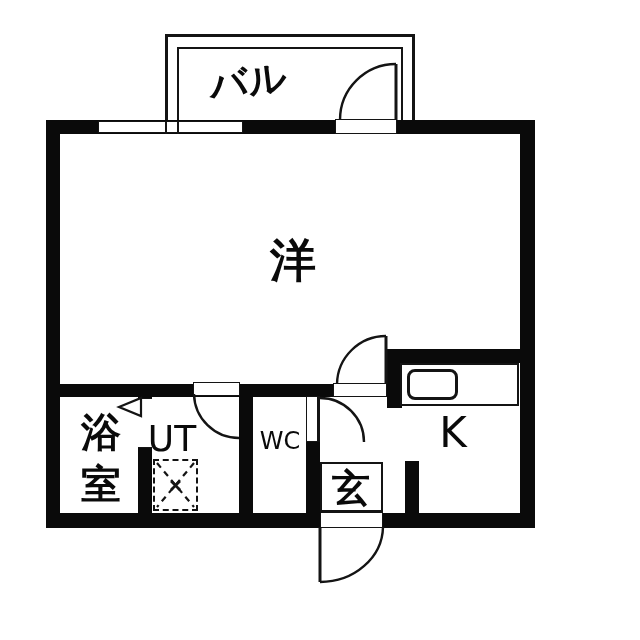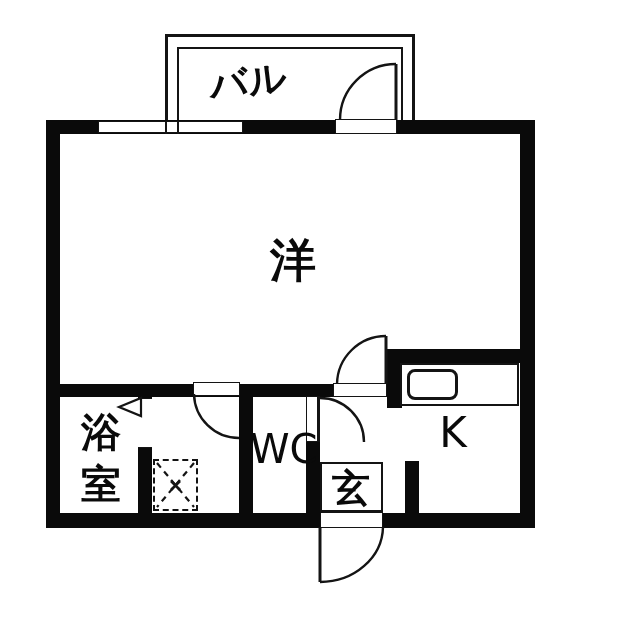--- a/index.html
+++ b/index.html
@@ -80,20 +80,21 @@
 
   <div class="label" style="left:198px;top:62px;width:100px;font-size:38px;transform:rotate(-7deg);">バル</div>
 
   <div class="label" style="left:263px;top:237px;width:60px;font-size:46px;">洋</div>
 
   <div class="label" style="left:77px;top:406px;width:48px;font-size:40px;line-height:52px;">
     <div>浴</div>
     <div>室</div>
   </div>
 
+  <div class="label" style="left:144px;top:421px;width:56px;font-size:36px;font-weight:500;">UT</div>
 
-  <div class="label" style="left:250px;top:429px;width:60px;font-size:40px;font-weight:500;">WC</div>
+  <div class="label" style="left:250px;top:429px;width:60px;font-size:24px;font-weight:500;">WC</div>
 
   <div class="label" style="left:331px;top:469px;width:40px;font-size:38px;">玄</div>
 
   <div class="label" style="left:433px;top:412px;width:40px;font-size:42px;font-weight:500;">K</div>
 
 </div>
 
 </body></html>

